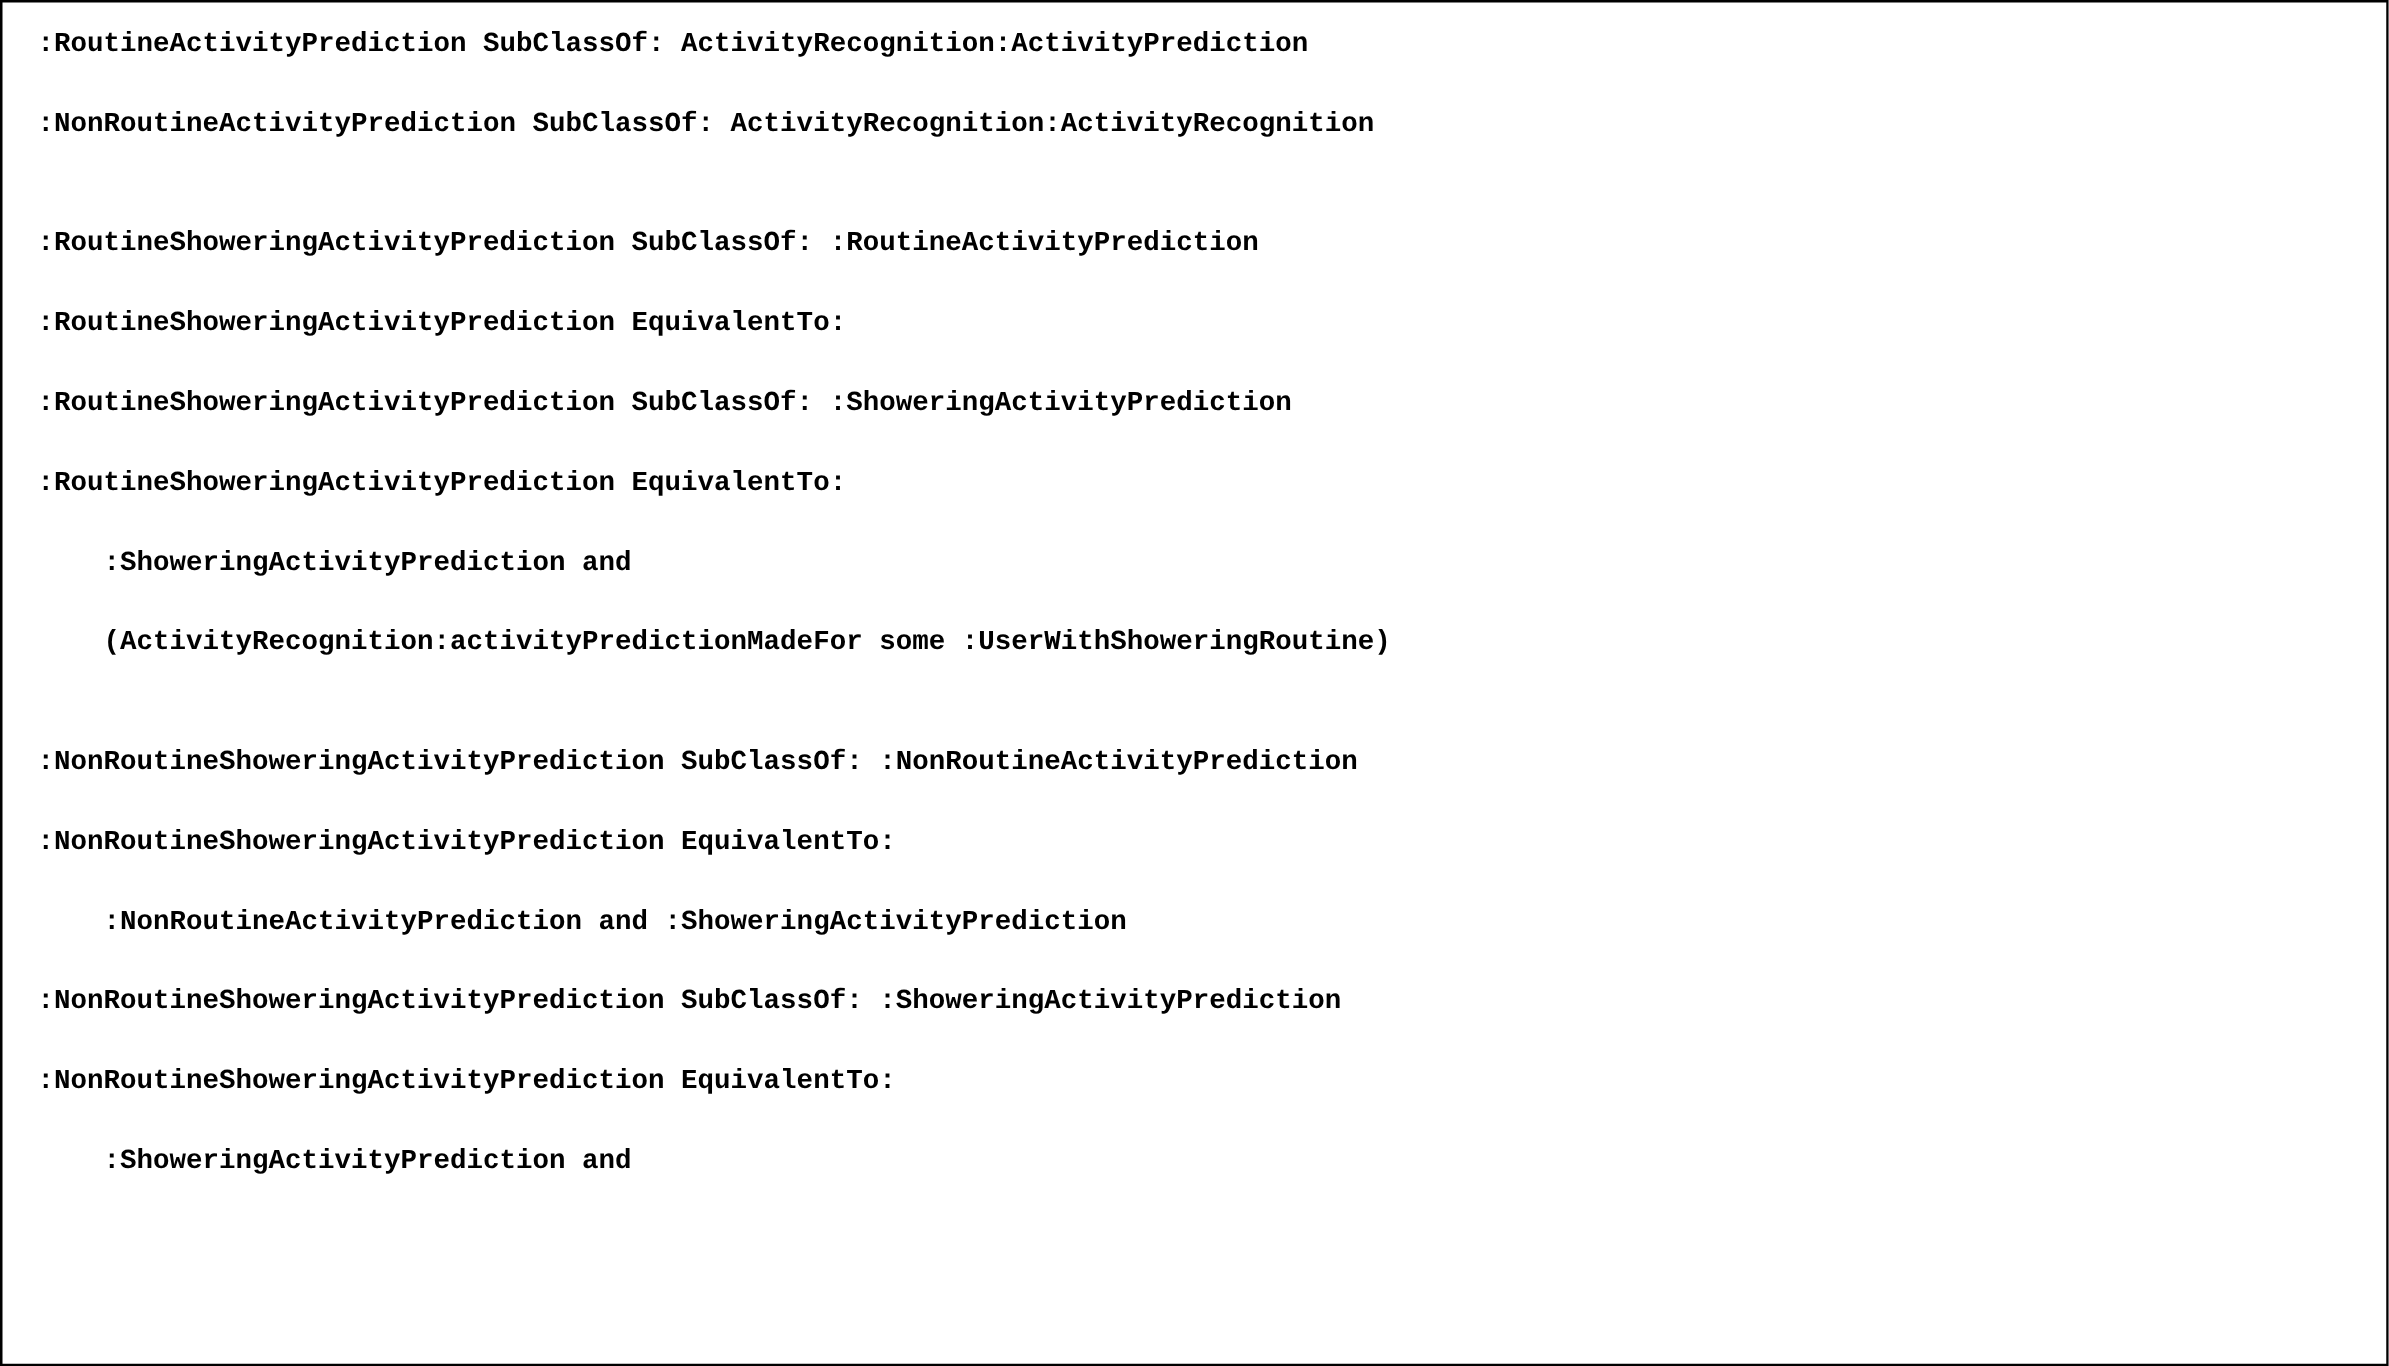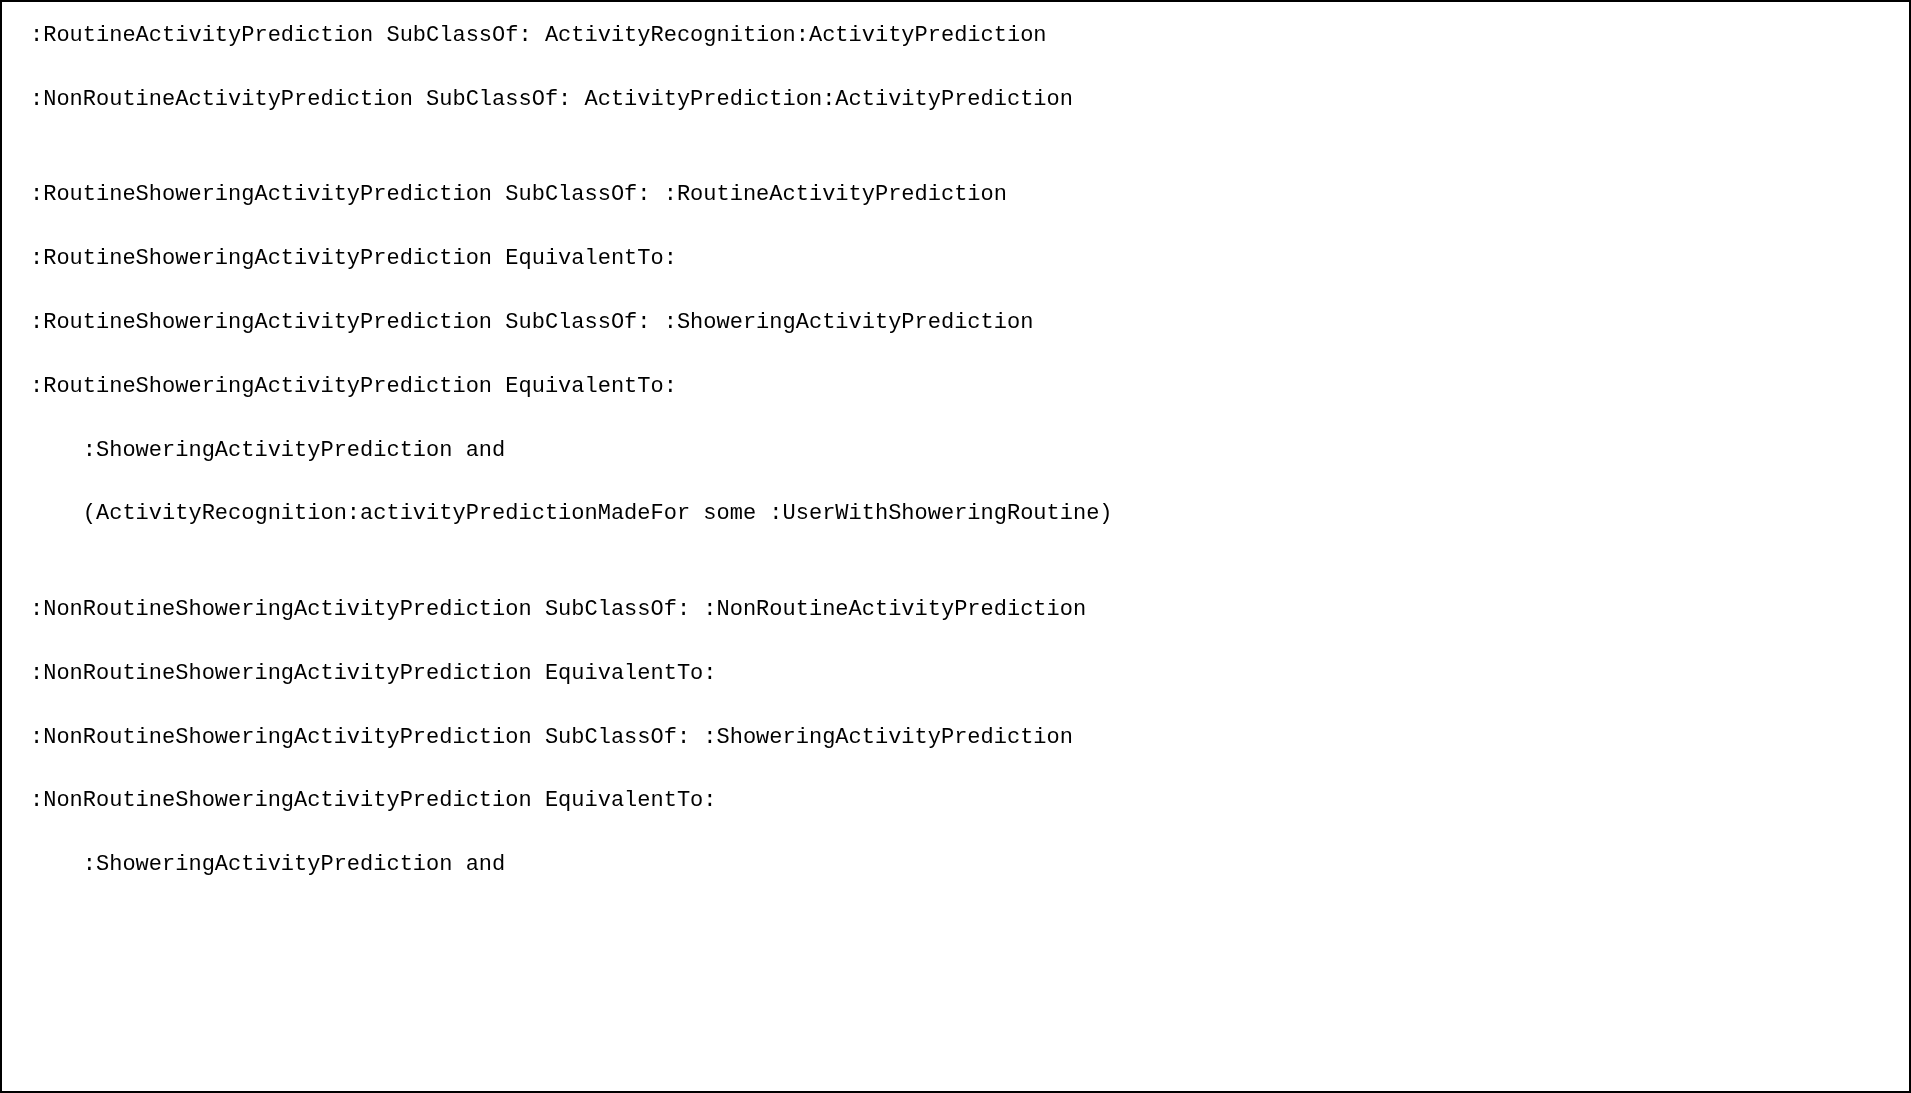--- a/index.html
+++ b/index.html
@@ -17,38 +17,39 @@
     box-sizing: border-box;
     border: 2px solid #000000;
     padding: 18px 28px;
     overflow: hidden;
   }
   pre {
     margin: 0;
     white-space: pre;
     font-family: "Courier New", Courier, monospace;
   }
-  .line { display: block; }
+  .line { display: block; font-weight: bold; }
 </style>
 </head>
 <body>
 
 <div class="page">
   <pre><span class="line">:RoutineActivityPrediction SubClassOf: ActivityRecognition:ActivityPrediction</span>
-<span class="line">:NonRoutineActivityPrediction SubClassOf: ActivityPrediction:ActivityPrediction</span>
+<span class="line">:NonRoutineActivityPrediction SubClassOf: ActivityRecognition:ActivityRecognition</span>
 <span class="line"></span>
 <span class="line">:RoutineShoweringActivityPrediction SubClassOf: :RoutineActivityPrediction</span>
 <span class="line">:RoutineShoweringActivityPrediction EquivalentTo:</span>
 <span class="line">:RoutineShoweringActivityPrediction SubClassOf: :ShoweringActivityPrediction</span>
 <span class="line">:RoutineShoweringActivityPrediction EquivalentTo:</span>
 <span class="line">    :ShoweringActivityPrediction and</span>
 <span class="line">    (ActivityRecognition:activityPredictionMadeFor some :UserWithShoweringRoutine)</span>
 <span class="line"></span>
 <span class="line">:NonRoutineShoweringActivityPrediction SubClassOf: :NonRoutineActivityPrediction</span>
 <span class="line">:NonRoutineShoweringActivityPrediction EquivalentTo:</span>
+<span class="line">    :NonRoutineActivityPrediction and :ShoweringActivityPrediction</span>
 <span class="line">:NonRoutineShoweringActivityPrediction SubClassOf: :ShoweringActivityPrediction</span>
 <span class="line">:NonRoutineShoweringActivityPrediction EquivalentTo:</span>
 <span class="line">    :ShoweringActivityPrediction and</span>
 <span class="line"></span>
 
 
 
 
 <span class="line"></span>
 

